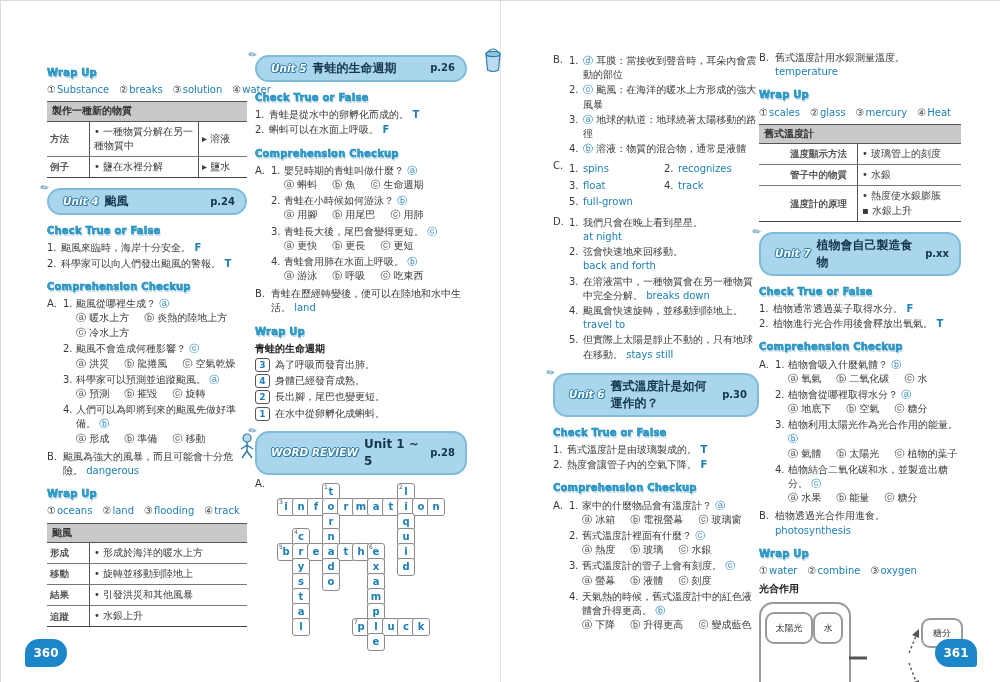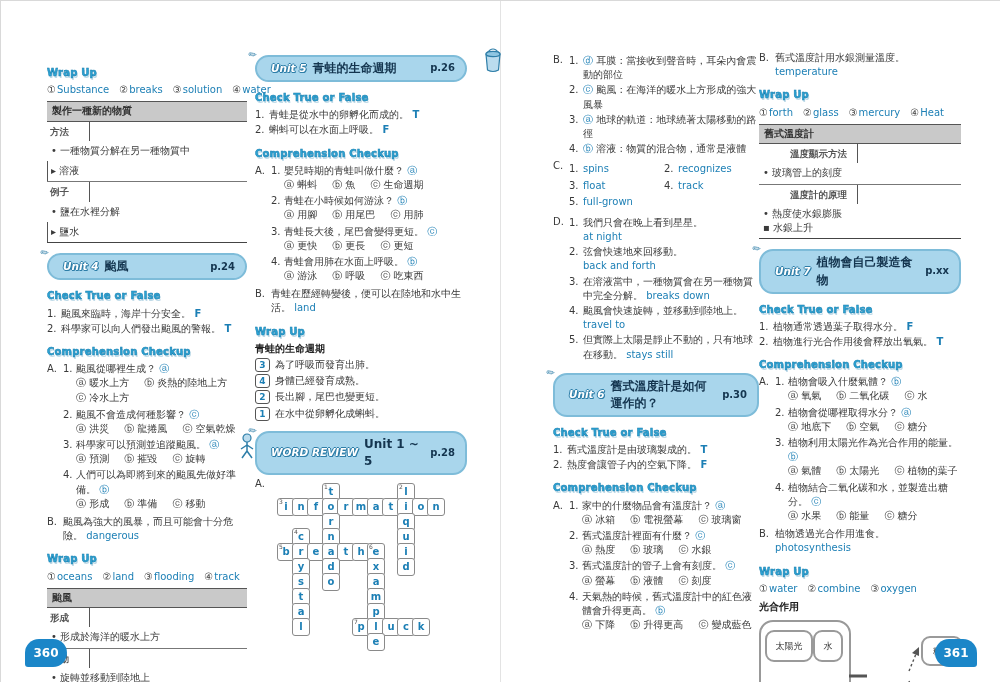--- a/index.html
+++ b/index.html
@@ -28,21 +28,21 @@
 
   .ans-row{margin:2px 0 4px 0;}
   .ans-item{margin-right:10px;white-space:nowrap;}
   .circ{color:#444;margin-right:1px;}
   .blue{color:#1C7FB5;}
   .tf{font-weight:bold;}
 
   .ans-table{margin:3px 0 6px 0;border-bottom:1px solid #444;}
   .ttitle{background:#C9C9C9;color:#333;font-weight:bold;padding:2px 5px;
     border-top:1.5px solid #555;border-bottom:1px solid #555;}
-  .trow{display:flex;border-bottom:1px solid #777;flex-direction:column;}
+  .trow{display:flex;border-bottom:1px solid #777;}
   .trow:last-child{border-bottom:none;}
   .tlabel{width:36px;flex:none;border-right:1px solid #555;padding:3px 3px;
     color:#555;font-weight:bold;font-size:9.5px;display:flex;align-items:center;}
   .wide .tlabel{width:64px;margin-left:28px;}
   .tcontent{flex:1;padding:3px 4px;}
   .tresult{width:42px;flex:none;border-left:1px solid #555;padding:3px 3px;
     display:flex;align-items:center;}
 
   .ctf-row{display:flex;margin:1px 0;}
   .no{width:14px;flex:none;}
@@ -513,28 +513,34 @@
         </div>
     </div>
   </div>
 
   <div class="col" id="c4">
     <div class="b-block">
       <span class="sec-label">B.</span>
       <div class="b-text"><span>舊式溫度計用水銀測量溫度。</span> <span class="blue">temperature</span></div>
     </div>
     <h2 class="bubble">Wrap Up</h2>
-    <div class="ans-row"><span class="ans-item"><span class="circ">①</span><span class="blue">forth</span></span><span class="ans-item"><span class="circ">②</span><span class="blue">glass</span></span><span class="ans-item"><span class="circ">③</span><span class="blue">mercury</span></span><span class="ans-item"><span class="circ">④</span><span class="blue">Heat</span></span></div>
+    <div class="ans-row"><span class="ans-item"><span class="circ">①</span><span class="blue">scales</span></span><span class="ans-item"><span class="circ">②</span><span class="blue">glass</span></span><span class="ans-item"><span class="circ">③</span><span class="blue">mercury</span></span><span class="ans-item"><span class="circ">④</span><span class="blue">Heat</span></span></div>
     <div class="ans-table wide">
       <div class="ttitle">舊式溫度計</div>
       <div>
           <div class="trow">
             <div class="tlabel">溫度顯示方法</div>
             <div class="tcontent">
               <div class="tline">• 玻璃管上的刻度</div>
+            </div>
+          </div>
+          <div class="trow">
+            <div class="tlabel">管子中的物質</div>
+            <div class="tcontent">
+              <div class="tline">• 水銀</div>
             </div>
           </div>
           <div class="trow">
             <div class="tlabel">溫度計的原理</div>
             <div class="tcontent">
               <div class="tline">• 熱度使水銀膨脹</div>
               <div class="tline">▪ 水銀上升</div>
             </div>
           </div>
         </div>

